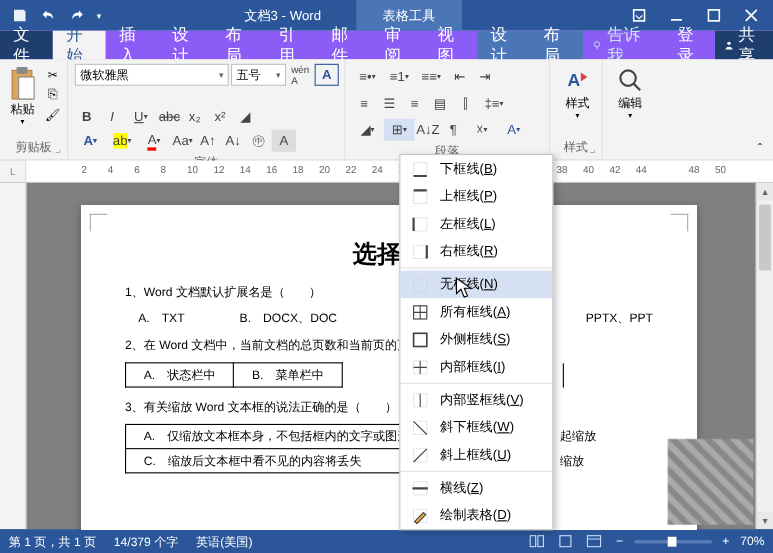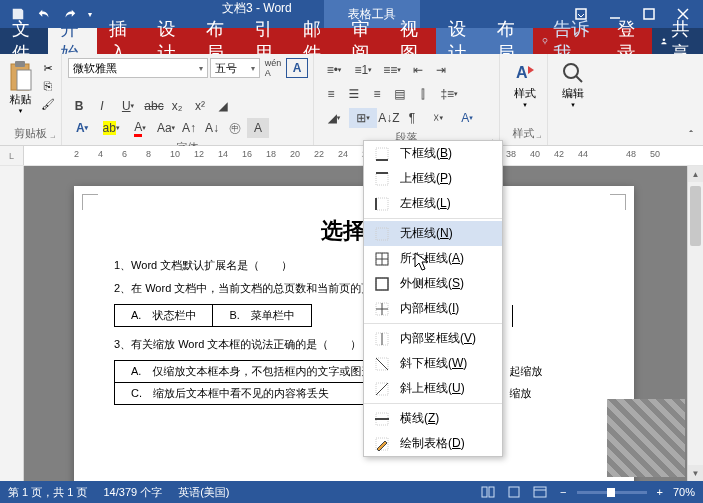--- a/index.html
+++ b/index.html
@@ -1,27 +1,27 @@
 <!DOCTYPE html>
 <html><head>
 <meta charset="utf-8">
 <style>
 *{margin:0;padding:0;box-sizing:border-box;font-family:"Microsoft YaHei","Segoe UI",sans-serif;user-select:none}
 body{width:703px;height:503px;overflow:hidden;background:#fff;position:relative}
 .titlebar{height:28px;background:#2b579a;display:flex;align-items:center;color:#fff;font-size:12px}
 .qat{display:flex;align-items:center;padding:0 6px;gap:2px}
 .qat-btn{width:24px;height:24px;display:flex;align-items:center;justify-content:center;cursor:pointer}
 .qat-btn svg{width:14px;height:14px;fill:#fff}
-.title-area{flex:1;display:flex;align-items:flex-start}
+.title-area{flex:1;display:flex;align-items:center}
 .title-text{margin-left:120px}
 .tool-tab{background:#4a76b8;height:28px;padding:0 24px;display:flex;align-items:center;margin-left:32px}
 .win-ctrls{display:flex;align-items:center;gap:14px;padding:0 10px}
 .win-btn{width:20px;height:20px;display:flex;align-items:center;justify-content:center;cursor:pointer}
 .win-btn svg{width:12px;height:12px;stroke:#fff;fill:none;stroke-width:1.5}
-.menubar{height:26px;background:#b91c1c;display:flex;color:#fff;font-size:18px}
+.menubar{height:26px;background:#8b5cf6;display:flex;color:#fff;font-size:15px}
 .mtab{padding:0 12px;display:flex;align-items:center;cursor:pointer}
 .mtab.file{background:#1e3e6e}
 .mtab.active{background:#f3f3f3;color:#2b579a}
 .mtab.design{background:#4a76b8}
 .tell{margin-left:auto;display:flex;align-items:center;gap:4px;padding:0 8px;color:#cfe0f5}
 .tell svg{width:12px;height:12px;fill:#cfe0f5}
 .login{padding:0 10px;display:flex;align-items:center}
 .share{background:#1e3e6e;padding:4px 8px;display:flex;align-items:center;gap:4px}
 .share svg{width:12px;height:12px;fill:#fff}
 .ribbon{height:92px;background:#f3f3f3;border-bottom:1px solid #d4d4d4;display:flex;font-size:11px;position:relative}
@@ -321,20 +321,25 @@
 </div>
 
 <div class="doc-wrap">
   <div class="vruler"></div>
   <div class="doc-scroll">
     <div class="page">
       <div class="page-corner pc-tl"></div>
       <div class="page-corner pc-tr"></div>
       <div class="doc-title">选择题</div>
       <div class="q">1、Word 文档默认扩展名是（　　）</div>
+      <div class="opts">
+        <span>A.　TXT</span>
+        <span>B.　DOCX、DOC</span>
+        <span style="margin-left:auto">PPTX、PPT</span>
+      </div>
       <div class="q">2、在 Word 文档中，当前文档的总页数和当前页的页号显</div>
       <table class="tbl">
           <tbody>
             <tr>
         <td>A.　状态栏中</td>
         <td>B.　菜单栏中</td>
         <td style="border-left:none;border-top:none;border-bottom:none;padding-left:140px">标题栏中</td>
       </tr>
           </tbody>
         </table>
@@ -375,20 +380,27 @@
         </svg></span>
       <span class="bm-label">上框线(<u>P</u>)</span>
     </div>
     <div class="bm-item">
       <span class="bm-icon"><svg width="16" height="16" viewBox="0 0 16 16">
           <rect x="2" y="2" width="12" height="12" fill="none" stroke="#ccc" stroke-dasharray="1 1"></rect>
           <line x1="2" y1="2" x2="2" y2="14" stroke="#444" stroke-width="2"></line>
         </svg></span>
       <span class="bm-label">左框线(<u>L</u>)</span>
     </div>
+    <div class="bm-item">
+      <span class="bm-icon"><svg width="16" height="16" viewBox="0 0 16 16">
+          <rect x="2" y="2" width="12" height="12" fill="none" stroke="#ccc" stroke-dasharray="1 1"></rect>
+          <line x1="14" y1="2" x2="14" y2="14" stroke="#444" stroke-width="2"></line>
+        </svg></span>
+      <span class="bm-label">右框线(<u>R</u>)</span>
+    </div>
     <div class="bm-sep"></div>
     <div class="bm-item hover">
       <span class="bm-icon"><svg width="16" height="16" viewBox="0 0 16 16">
           <rect x="2" y="2" width="12" height="12" fill="none" stroke="#ccc" stroke-dasharray="1 1"></rect>
         </svg></span>
       <span class="bm-label">无框线(<u>N</u>)</span>
     </div>
     <div class="bm-item">
       <span class="bm-icon"><svg width="16" height="16" viewBox="0 0 16 16">
           <rect x="2" y="2" width="12" height="12" fill="none" stroke="#ccc" stroke-dasharray="1 1"></rect>

